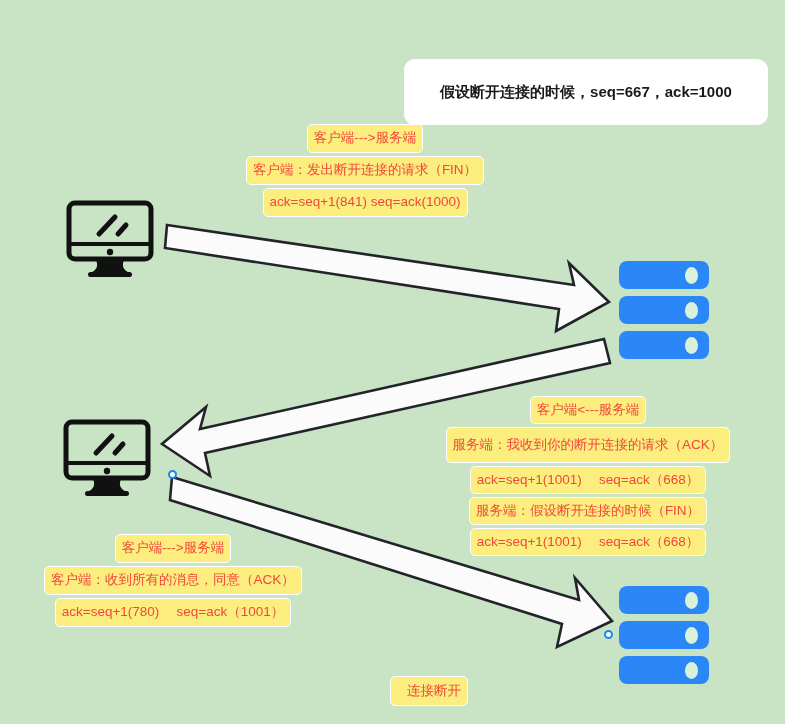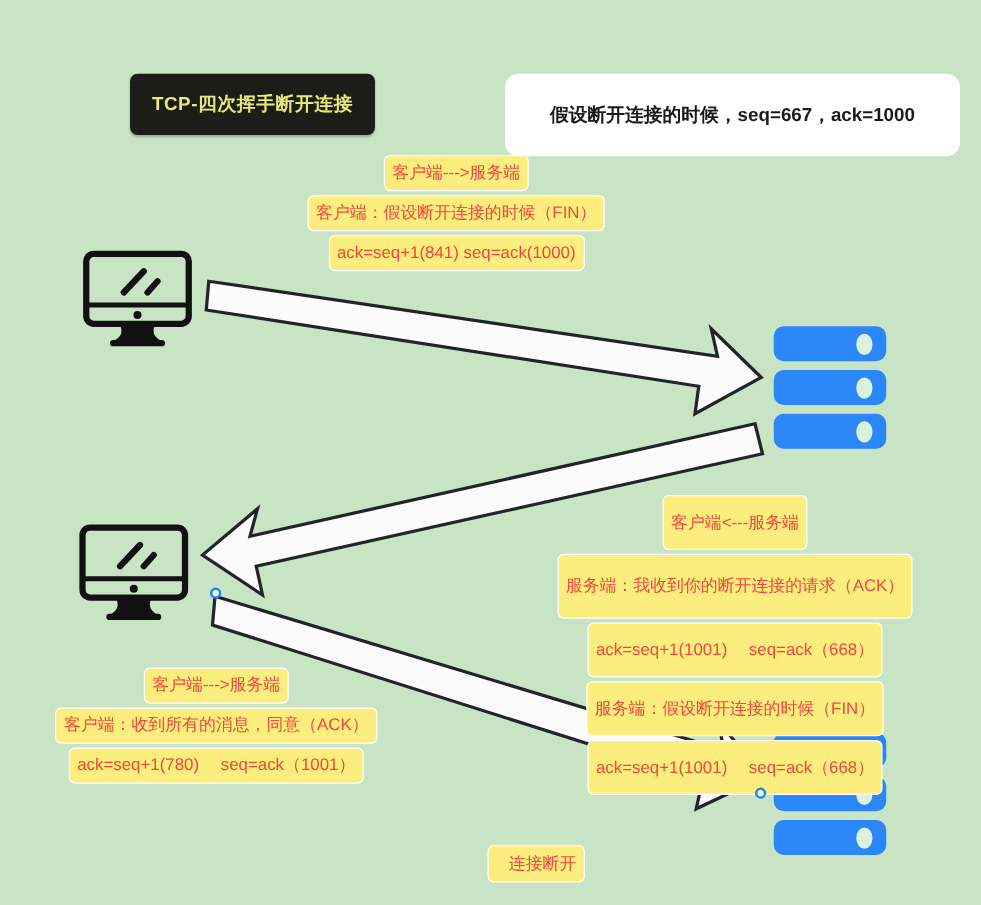--- a/index.html
+++ b/index.html
@@ -53,22 +53,22 @@
     font-size:13.5px;
     display:flex;align-items:center;justify-content:center;
     text-align:center;
     box-sizing:border-box;
     padding:4px 6px;
     line-height:1.22;
   }
   .g1{left:220px;top:124px;width:290px;}
   .g1 .msg-box{height:29px;}
   .g2{left:443px;top:396px;width:290px;}
-  .g2 .msg-box{height:44px;}
-  .g2 .msg-box.two-line{height:52px;}
+  .g2 .msg-box{height:28px;}
+  .g2 .msg-box.two-line{height:36px;}
   .g3{left:28px;top:534px;width:290px;}
   .g3 .msg-box{height:29px;}
   .g4{left:284px;top:676px;width:290px;}
   .g4 .msg-box{height:30px;padding-left:16px;}
 
   
   .monitor{z-index:3;width:94px;height:80px;}
   .mon1{left:63px;top:198px;}
   .mon2{left:60px;top:417px;}
 
@@ -101,23 +101,20 @@
 
   <svg id="arrows" viewBox="0 0 785 724" xmlns="http://www.w3.org/2000/svg">
 
     <polygon points="167,225 574,285 569,263 609,302 556,331 559,309 165,248" fill="#fbfbfb" stroke="#23242a" stroke-width="2.6" stroke-linejoin="miter"></polygon>
 
     <polygon points="604,339 200,429 206,407 162,444 210,476 205,453 610,363" fill="#fbfbfb" stroke="#23242a" stroke-width="2.6" stroke-linejoin="miter"></polygon>
 
     <polygon points="172,477 579,600 575,578 612,621 557,647 562,624 170,500" fill="#fbfbfb" stroke="#23242a" stroke-width="2.6" stroke-linejoin="miter"></polygon>
   </svg>
 
-  <div class="node title-chip">
-    <span>TCP-四次挥手断开连接</span>
-  </div>
 
   <div class="node assume-chip">
     <span>假设断开连接的时候，seq=667，ack=1000</span>
   </div>
 
   <div class="node monitor mon1">
     <svg viewBox="0 0 94 80" width="94" height="80" xmlns="http://www.w3.org/2000/svg">
       <rect x="6" y="5" width="82" height="56" rx="6" ry="6" fill="none" stroke="#111111" stroke-width="5"></rect>
       <line x1="6" y1="46" x2="88" y2="46" stroke="#111111" stroke-width="4"></line>
       <line x1="36" y1="36" x2="52" y2="19" stroke="#111111" stroke-width="5" stroke-linecap="round"></line>
@@ -147,21 +144,21 @@
   </div>
 
   <div class="node server srv2">
     <div class="bar"></div>
     <div class="bar"></div>
     <div class="bar"></div>
   </div>
 
   <div class="node msg-group g1">
     <div class="msg-box">客户端---&gt;服务端</div>
-    <div class="msg-box">客户端：假设断开连接的时候（FIN）</div>
+    <div class="msg-box">客户端：发出断开连接的请求（FIN）</div>
     <div class="msg-box">ack=seq+1(841) seq=ack(1000)</div>
   </div>
 
   <div class="node msg-group g2">
     <div class="msg-box">客户端&lt;---服务端</div>
     <div class="msg-box two-line">服务端：我收到你的断开连接的请求（ACK）</div>
     <div class="msg-box">ack=seq+1(1001)　 seq=ack（668）</div>
     <div class="msg-box">服务端：假设断开连接的时候（FIN）</div>
     <div class="msg-box">ack=seq+1(1001)　 seq=ack（668）</div>
   </div>

